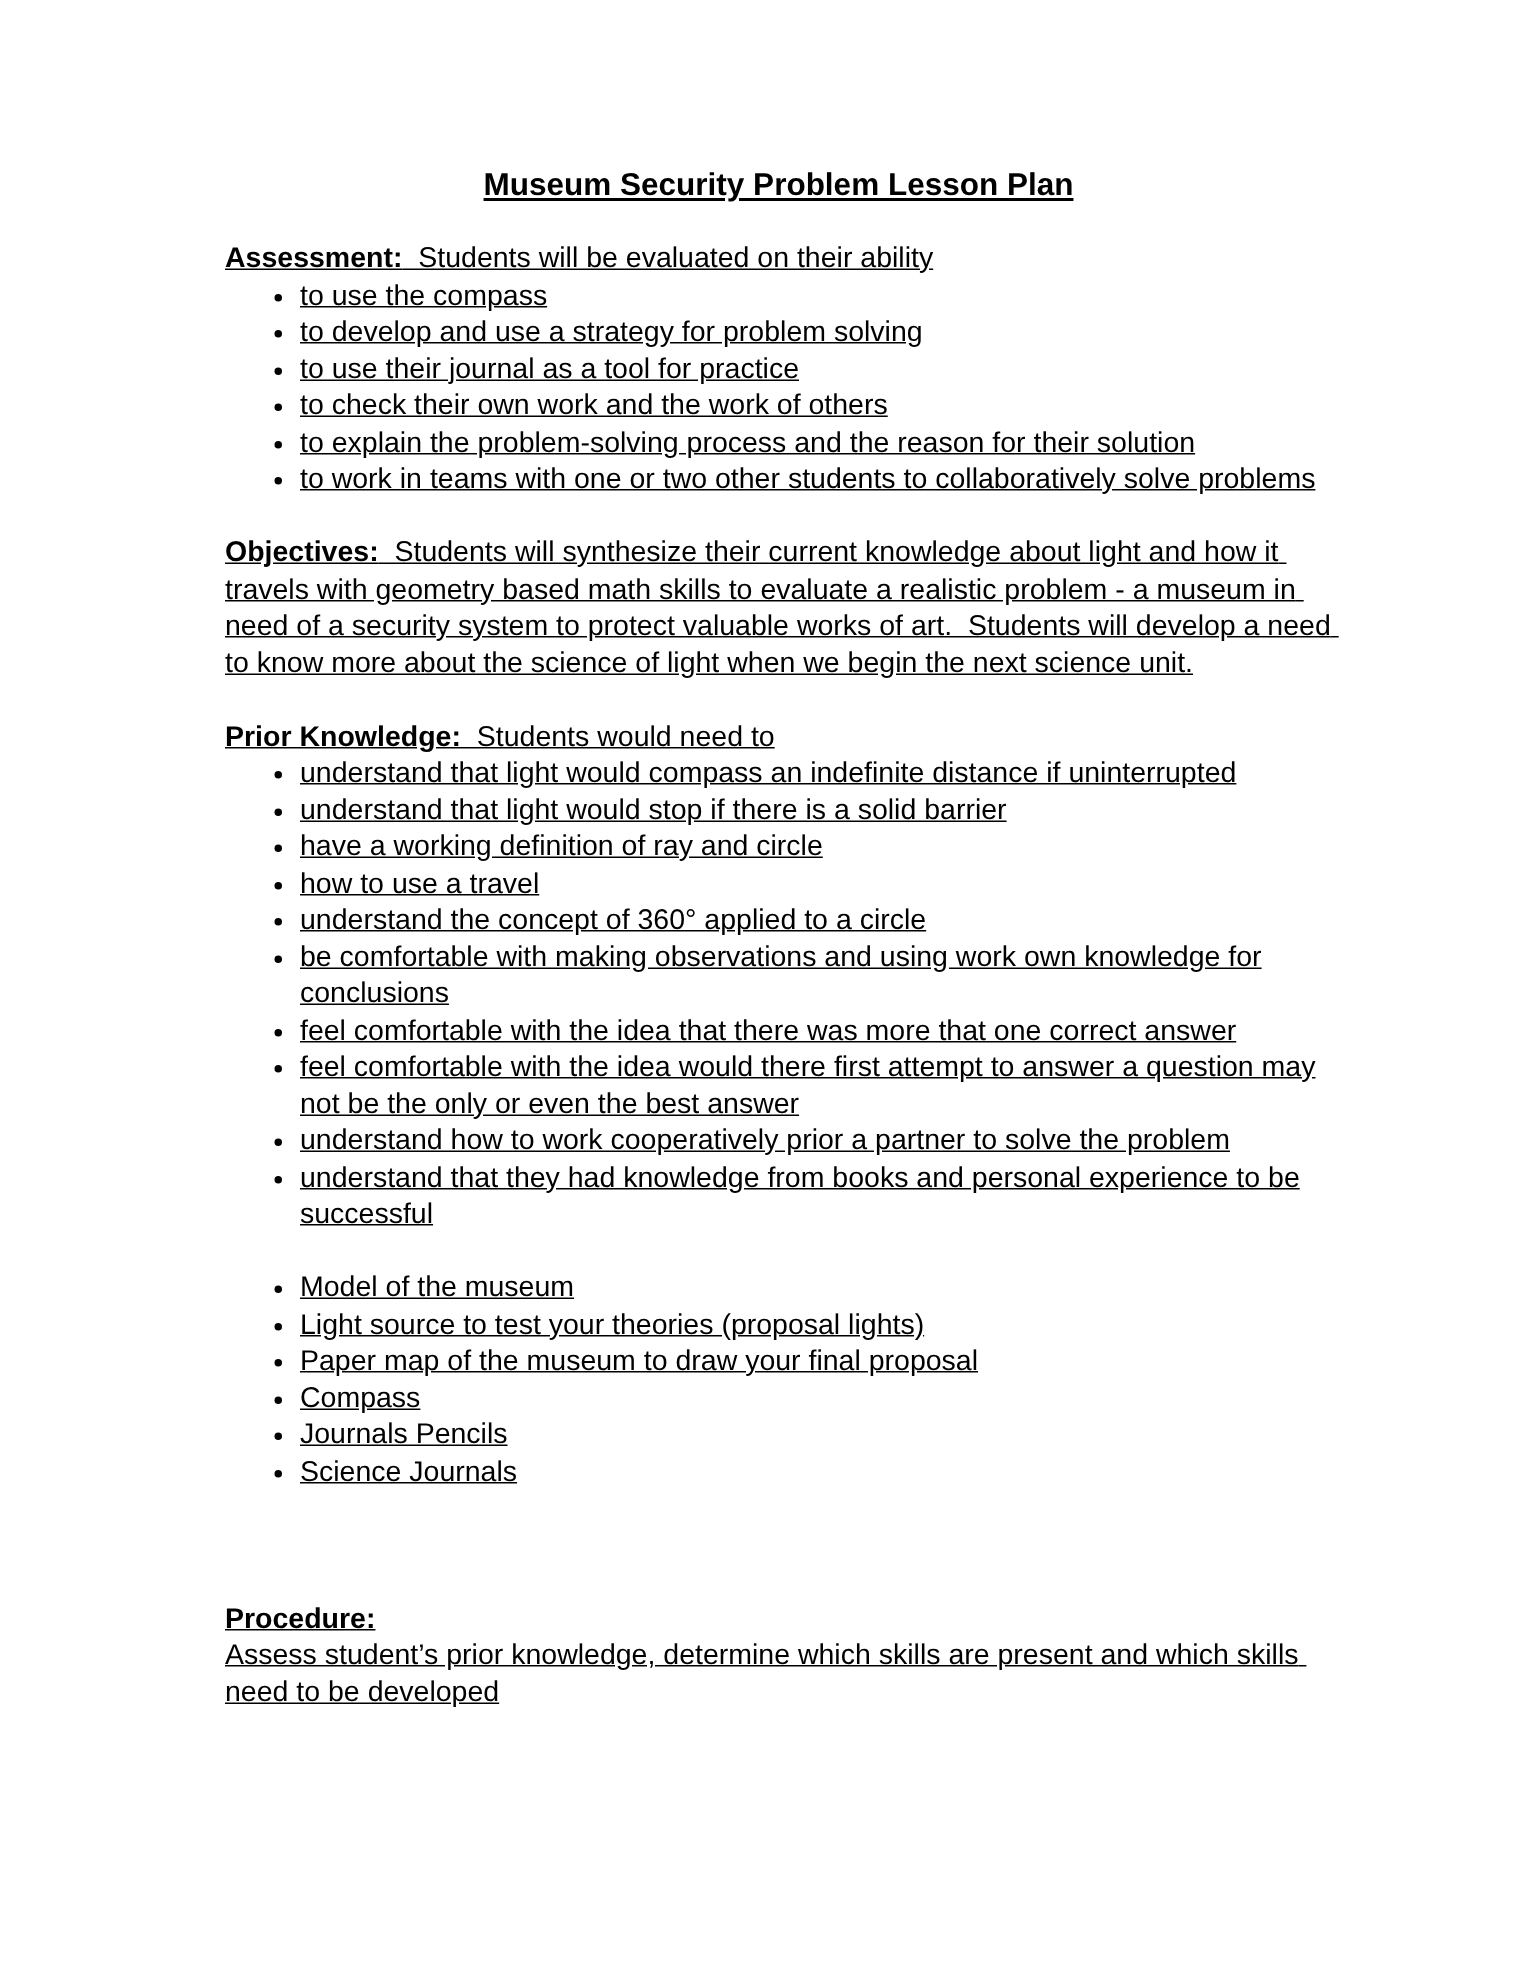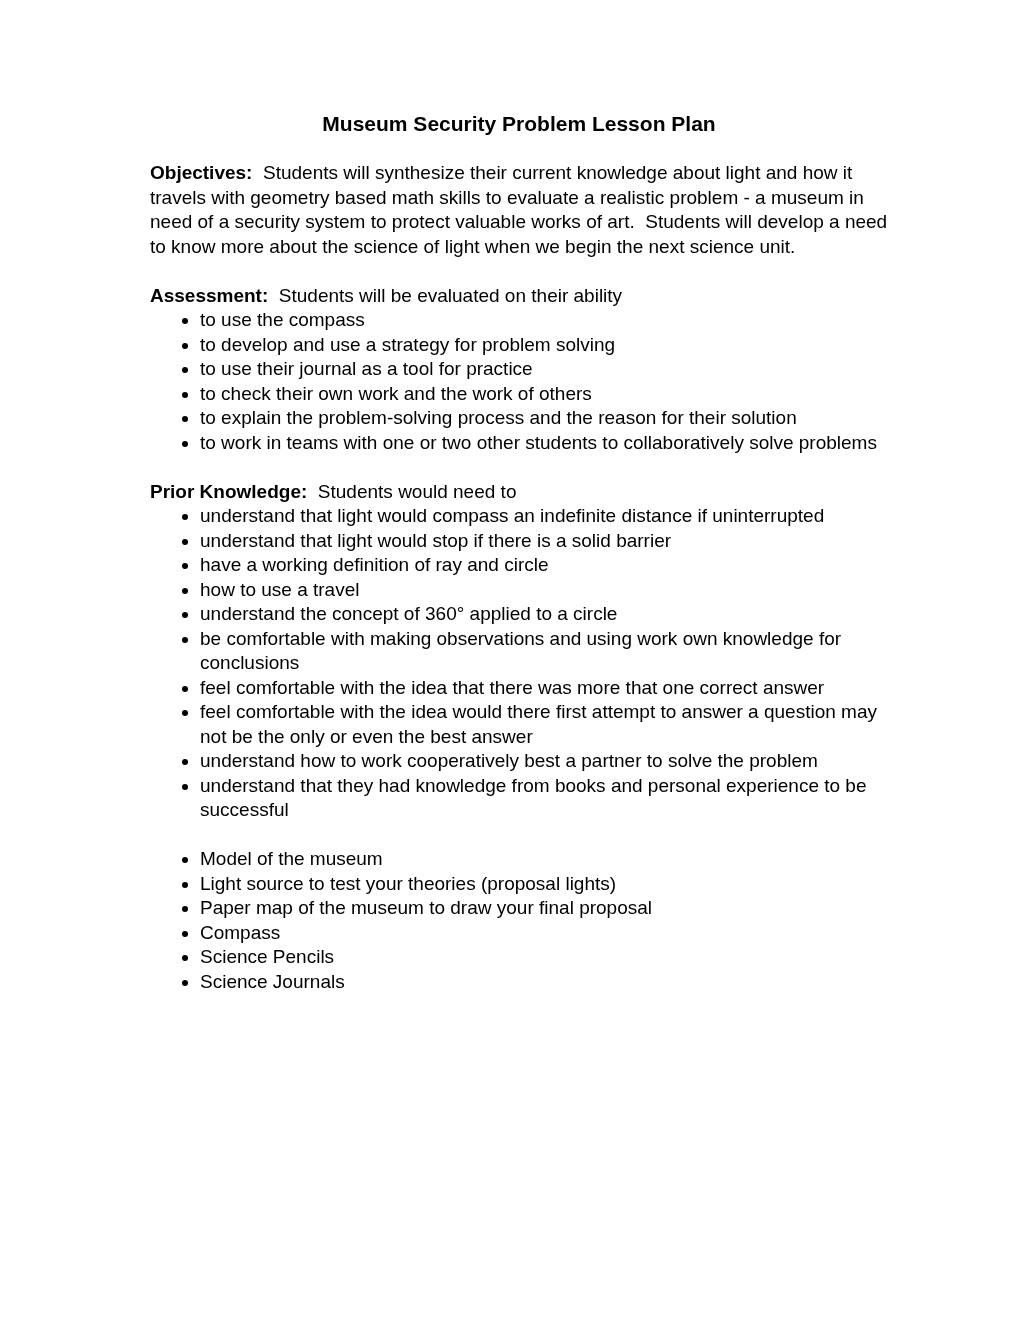--- a/index.html
+++ b/index.html
@@ -11,20 +11,21 @@
     position: relative;
     width: 1020px;
     min-height: 1320px;
     box-sizing: border-box;
     background: #ffffff;
     padding: 112px 132px 40px 150px;
     font-family: "Liberation Sans", sans-serif;
     font-size: 19px;
     line-height: 24.5px;
     color: #000000;
+    text-decoration: underline;
   }
   .title {
     font-size: 21px;
     font-weight: bold;
     text-align: center;
     margin: 0;
     line-height: 24.5px;
   }
   .section {
     margin-top: 24.5px;
@@ -51,56 +52,60 @@
   }
 </style>
 </head>
 <body>
 
 <div class="page">
 
   <h1 class="title">Museum Security Problem Lesson Plan</h1>
 
   <div class="section">
-    <p class="lead"><span class="b">Objectives:</span><span>  Students will synthesize their current knowledge about light and how it travels with geometry based math skills to evaluate a realistic problem - a museum in need of a security system to protect valuable works of art.  Students will develop a need to know more about the science of light when we begin the next science unit.</span></p>
-  </div>
-
-  <div class="section">
     <p class="lead"><span class="b">Assessment:</span><span>  Students will be evaluated on their ability</span></p>
     <ul class="bullets">
       <li>to use the compass</li>
       <li>to develop and use a strategy for problem solving</li>
       <li>to use their journal as a tool for practice</li>
       <li>to check their own work and the work of others</li>
       <li>to explain the problem-solving process and the reason for their solution</li>
       <li>to work in teams with one or two other students to collaboratively solve problems</li>
     </ul>
+  </div>
+
+  <div class="section">
+    <p class="lead"><span class="b">Objectives:</span><span>  Students will synthesize their current knowledge about light and how it travels with geometry based math skills to evaluate a realistic problem - a museum in need of a security system to protect valuable works of art.  Students will develop a need to know more about the science of light when we begin the next science unit.</span></p>
   </div>
 
   <div class="section">
     <p class="lead"><span class="b">Prior Knowledge:</span><span>  Students would need to</span></p>
     <ul class="bullets">
       <li>understand that light would compass an indefinite distance if uninterrupted</li>
       <li>understand that light would stop if there is a solid barrier</li>
       <li>have a working definition of ray and circle</li>
       <li>how to use a travel</li>
       <li>understand the concept of 360° applied to a circle</li>
       <li>be comfortable with making observations and using work own knowledge for conclusions</li>
       <li>feel comfortable with the idea that there was more that one correct answer</li>
       <li>feel comfortable with the idea would there first attempt to answer a question may not be the only or even the best answer</li>
-      <li>understand how to work cooperatively best a partner to solve the problem</li>
+      <li>understand how to work cooperatively prior a partner to solve the problem</li>
       <li>understand that they had knowledge from books and personal experience to be successful</li>
     </ul>
   </div>
 
   <div class="section">
     <ul class="bullets">
       <li>Model of the museum</li>
       <li>Light source to test your theories (proposal lights)</li>
       <li>Paper map of the museum to draw your final proposal</li>
       <li>Compass</li>
-      <li>Science Pencils</li>
+      <li>Journals Pencils</li>
       <li>Science Journals</li>
     </ul>
   </div>
 
+  <div class="section section--procedure">
+    <p class="lead"><span class="b">Procedure:</span></p>
+    <p class="para">Assess student’s prior knowledge, determine which skills are present and which skills need to be developed</p>
+  </div>
 
 </div>
 
 </body></html>

